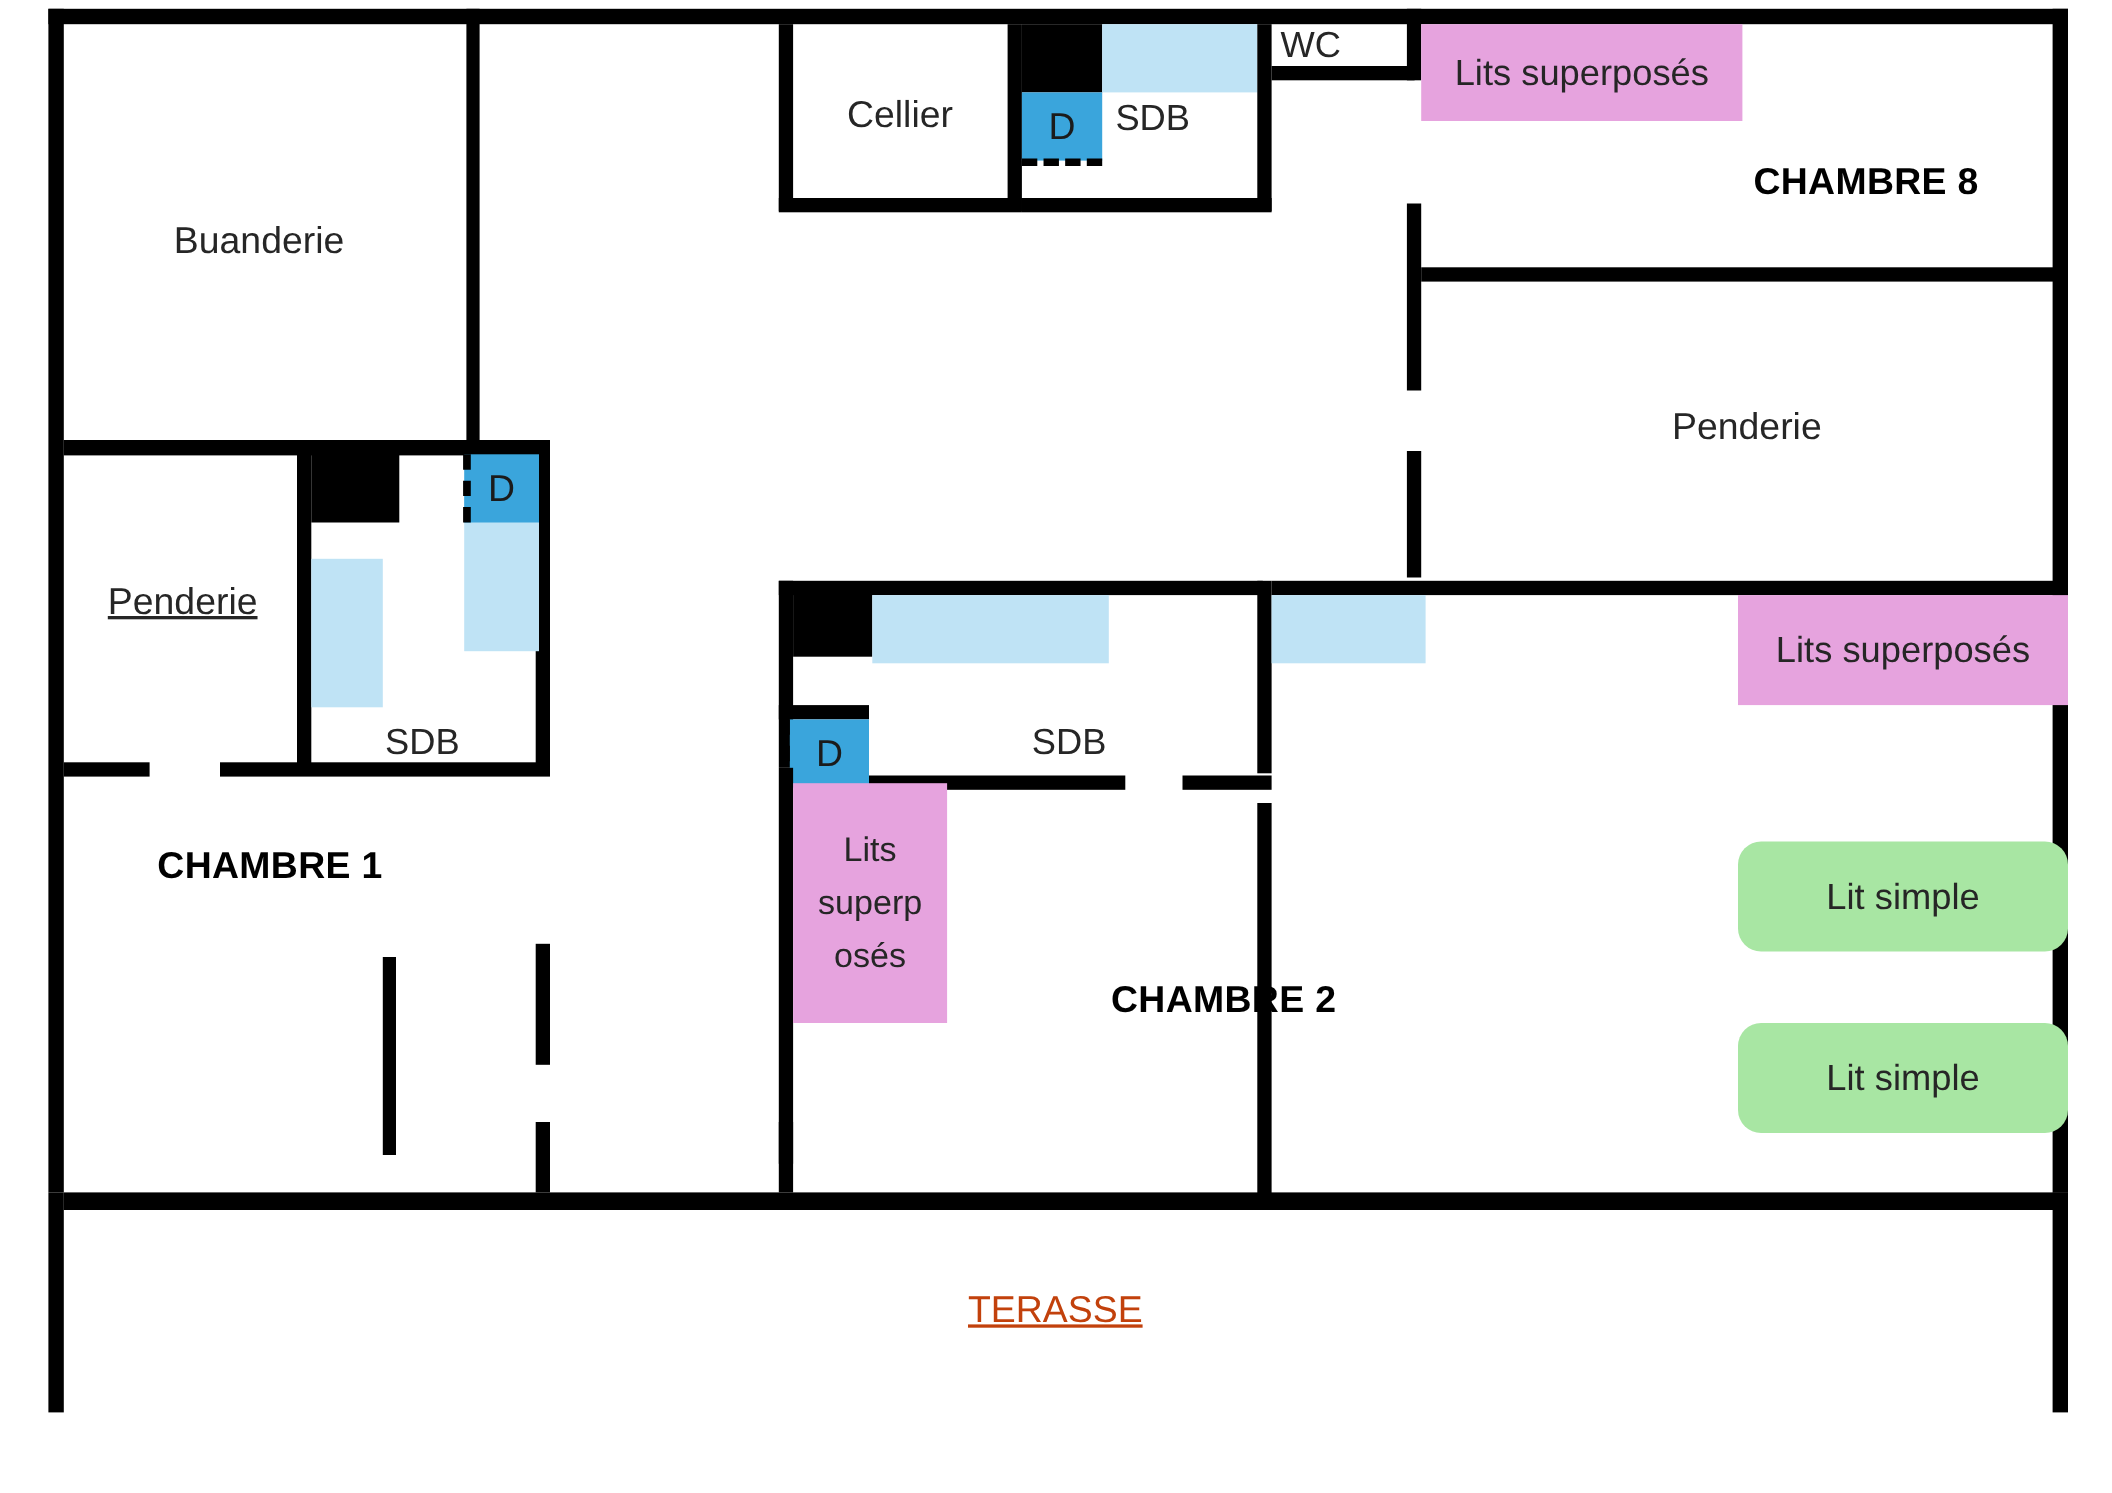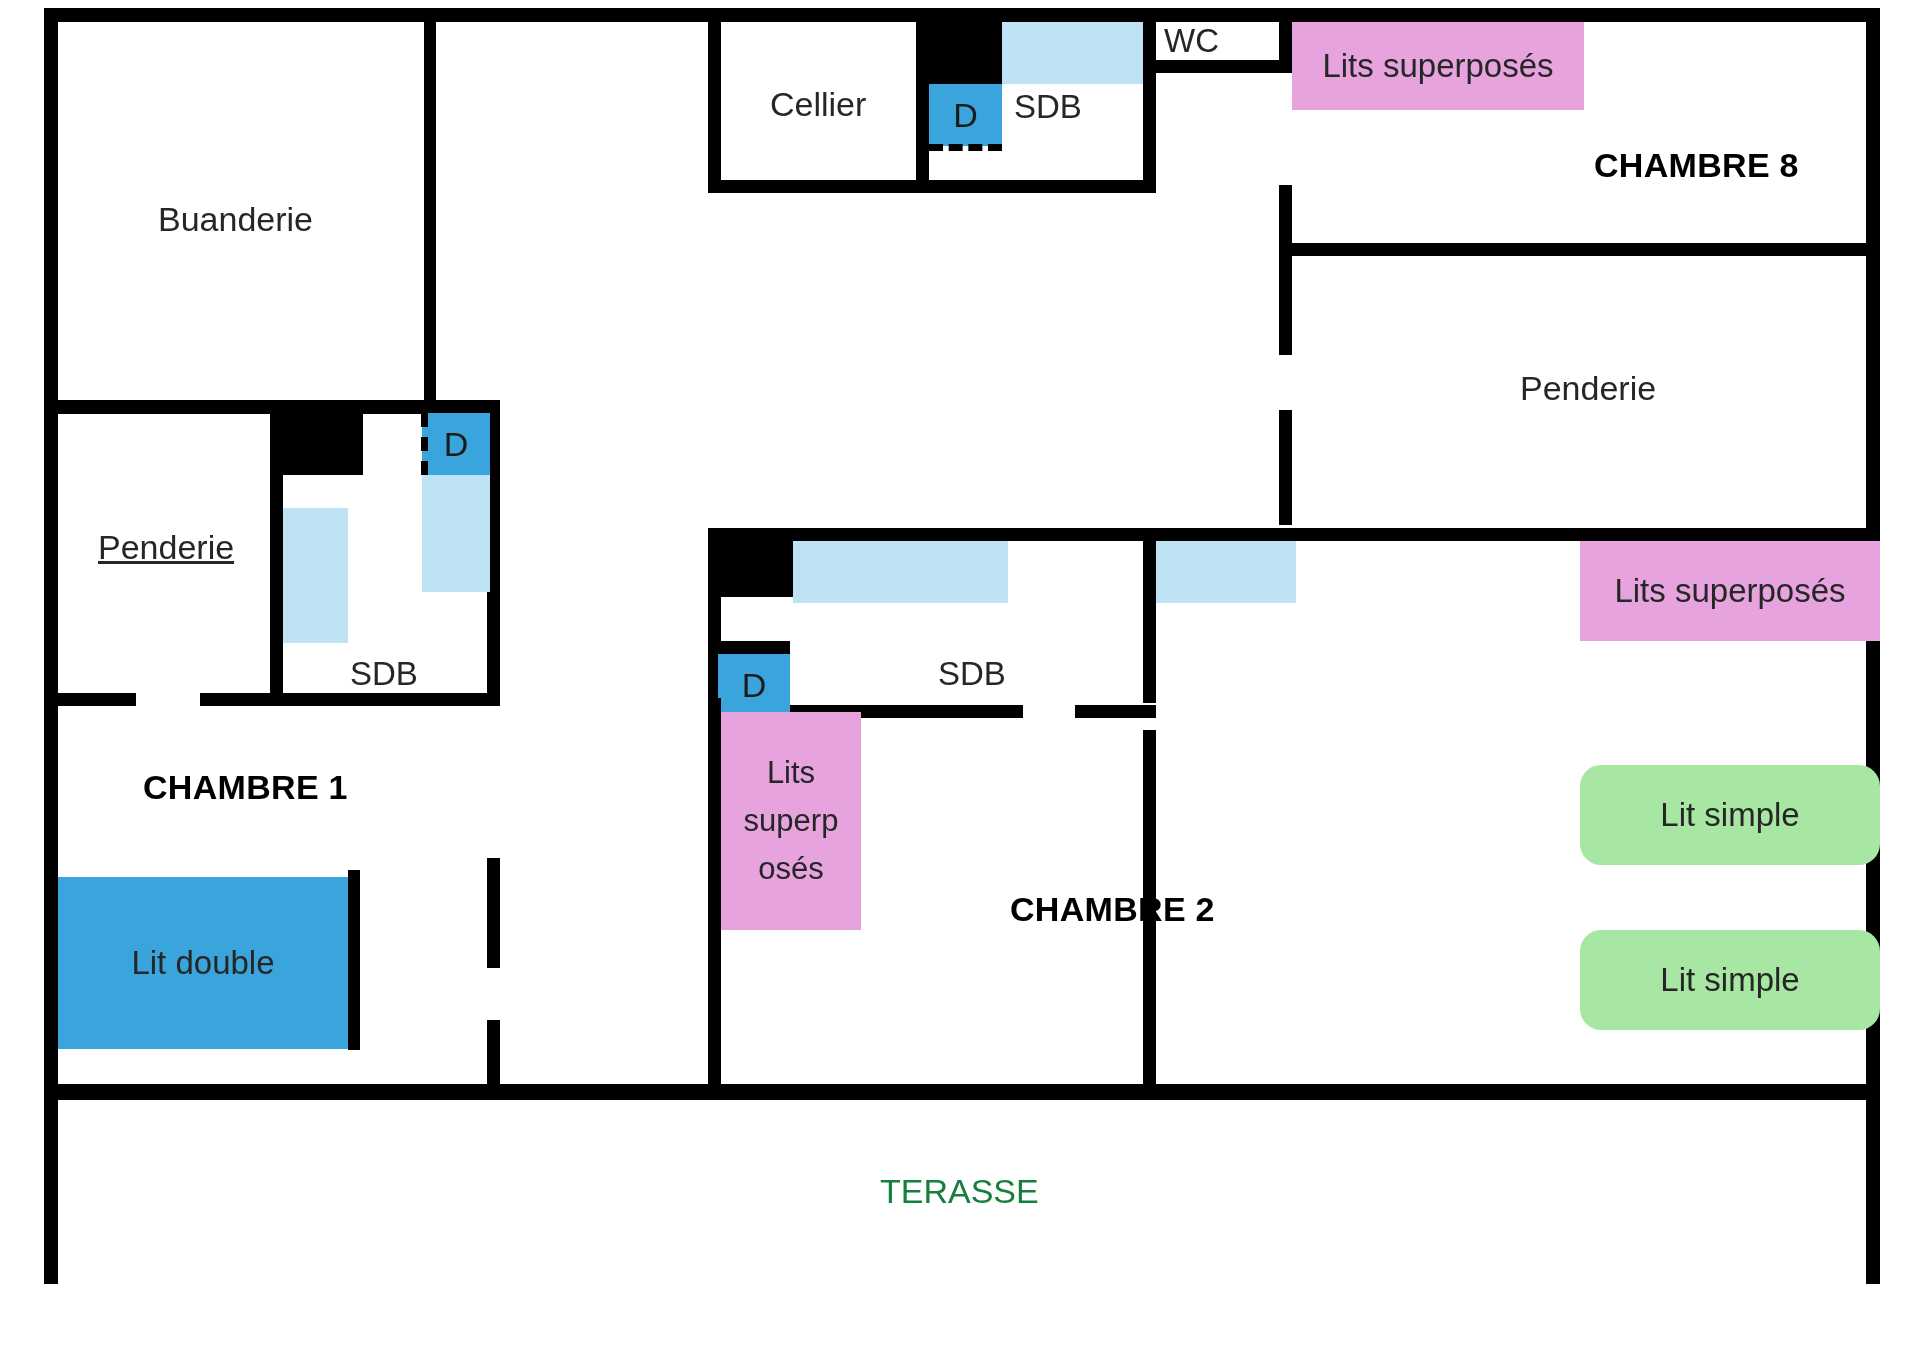--- a/index.html
+++ b/index.html
@@ -87,23 +87,24 @@
     color: #ffffff;
     font-weight: bold;
     font-size: 34px;
     display: flex;
     align-items: center;
     justify-content: center;
     letter-spacing: 0.5px;
   }
   .terrace-label {
     position: absolute;
-    color: #15803d;
+    color: #c2410c;
     font-size: 34px;
     white-space: nowrap;
+    text-decoration: underline;
   }
 </style>
 </head>
 <body>
 
 <div id="plan">
 
   <div class="wall" style="left:44px;  top:8px;   width:14px;  height:1076px;"></div>
   <div class="wall" style="left:44px;  top:8px;   width:1836px;height:14px;"></div>
   <div class="wall" style="left:1866px;top:8px;   width:14px;  height:1076px;"></div>
@@ -121,21 +122,20 @@
   <div class="wall" style="left:487px; top:400px; width:13px; height:305px;"></div>
   <div class="wall" style="left:200px; top:693px; width:300px; height:13px;"></div>
   <div class="fixture" style="left:422px; top:452px; width:68px; height:140px;"></div>
   <div class="shower" style="left:422px; top:413px; width:68px; height:62px;">D</div>
   <div class="dashed-v" style="left:421px; top:413px; height:62px;"></div>
   <div class="room-label small" style="left:350px; top:655px;">SDB</div>
 
   <div class="room-label bold" style="left:143px; top:768px;">CHAMBRE 1</div>
   <div class="wall" style="left:487px; top:1020px; width:13px; height:64px;"></div>
   <div class="wall" style="left:487px; top:858px; width:13px; height:110px;"></div>
-  <div class="bed bed-double" style="left:58px; top:877px; width:290px; height:172px;">Lit double</div>
   <div class="wall" style="left:348px; top:870px; width:12px; height:180px;"></div>
 
   <div class="wall" style="left:708px; top:22px;  width:13px; height:170px;"></div>
   <div class="wall" style="left:916px; top:22px;  width:13px; height:170px;"></div>
   <div class="wall" style="left:708px; top:180px; width:221px; height:13px;"></div>
   <div class="room-label" style="left:770px; top:85px;">Cellier</div>
 
   <div class="blackblock" style="left:929px; top:22px; width:73px; height:62px;"></div>
   <div class="fixture" style="left:1002px; top:22px; width:141px; height:62px;"></div>
   <div class="shower" style="left:929px; top:84px; width:73px; height:62px;">D</div>

